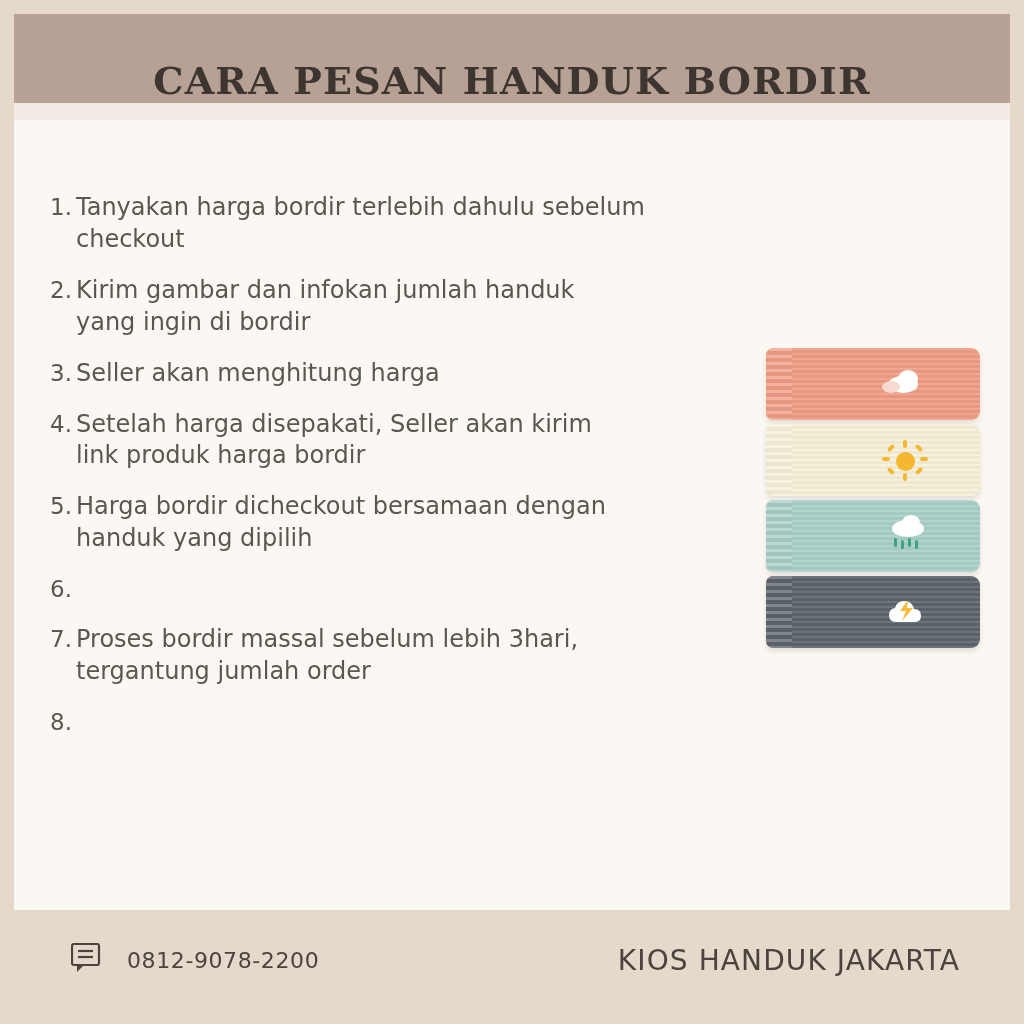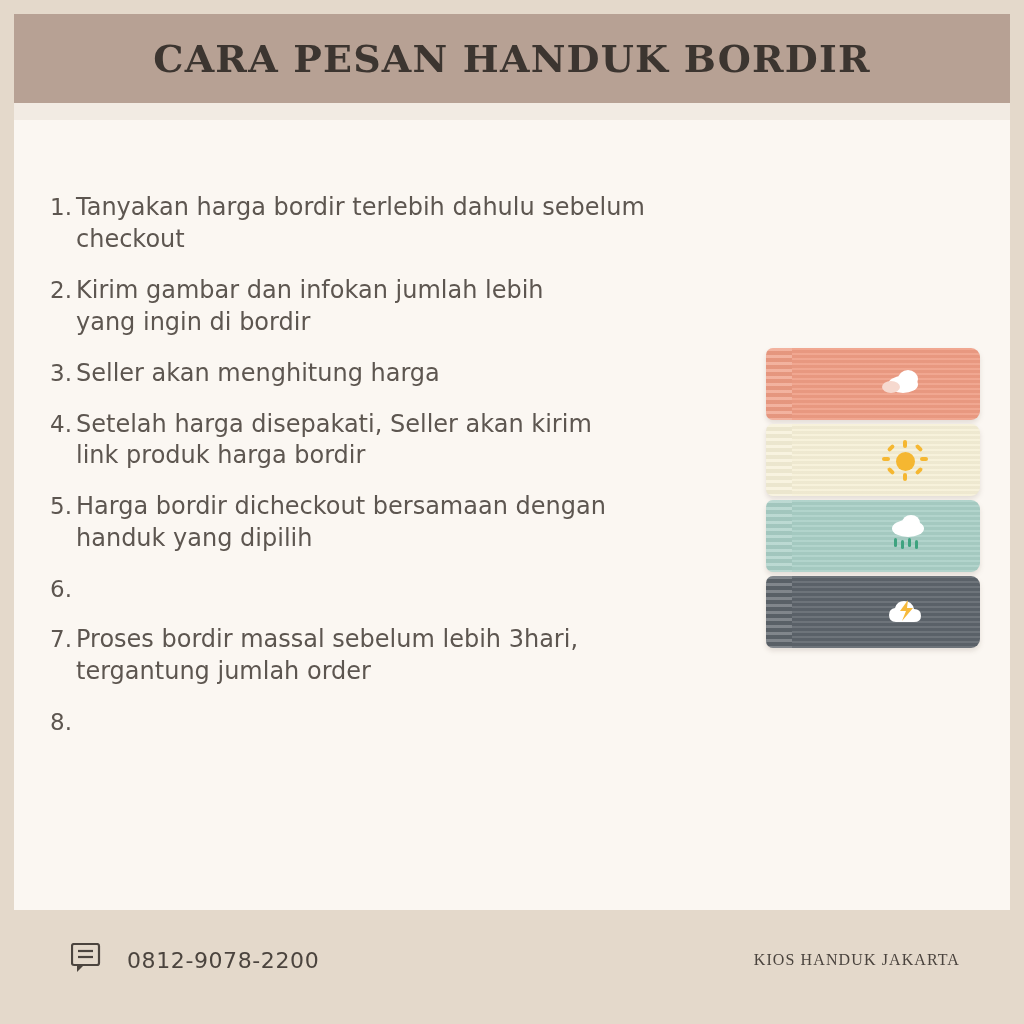--- a/index.html
+++ b/index.html
@@ -47,21 +47,21 @@
   }
 
   .header-band {
     position: absolute;
     left: 14px;
     top: 14px;
     width: 996px;
     height: 89px;
     background: #b7a194;
     display: flex;
-    align-items: center;
+    align-items: flex-end;
     justify-content: center;
   }
   .header-title {
     font-family: "DejaVu Serif", serif;
     font-weight: bold;
     font-size: 38px;
     letter-spacing: 1.2px;
     color: #3c3530;
     text-align: center;
   }
@@ -202,24 +202,23 @@
     margin-right: 14px;
   }
   .phone {
     font-size: 22px;
     color: #4b443e;
     letter-spacing: 0.6px;
   }
   .footer-right {
     position: absolute;
     right: 50px;
-    font-size: 16px;
+    font-size: 28px;
     color: #4b443e;
     letter-spacing: 1.1px;
-    font-family: Liberation Serif, serif;
   }
 </style>
 </head>
 <body>
 
 <div class="poster">
 
   <div class="frame-top"></div>
   <div class="frame-bottom"></div>
   <div class="frame-left"></div>
@@ -232,21 +231,21 @@
   <div class="content">
 
     <div class="steps">
       <div class="step">
         <div class="step-num">1.</div>
         <div class="step-text">Tanyakan harga bordir terlebih dahulu sebelum
 checkout</div>
       </div>
       <div class="step">
         <div class="step-num">2.</div>
-        <div class="step-text">Kirim gambar dan infokan jumlah lebih
+        <div class="step-text">Kirim gambar dan infokan jumlah handuk
 yang ingin di bordir</div>
       </div>
       <div class="step">
         <div class="step-num">3.</div>
         <div class="step-text">Seller akan menghitung harga</div>
       </div>
       <div class="step">
         <div class="step-num">4.</div>
         <div class="step-text">Setelah harga disepakati, Seller akan kirim
 link produk harga bordir</div>

